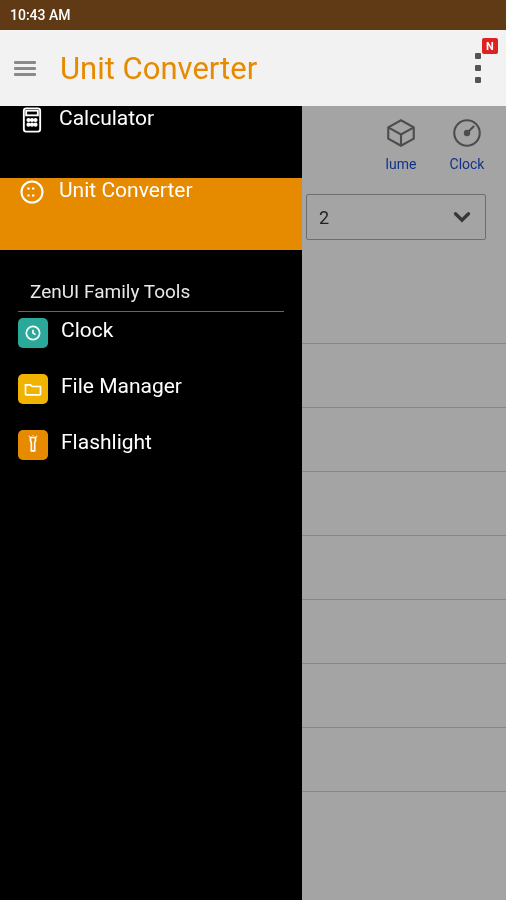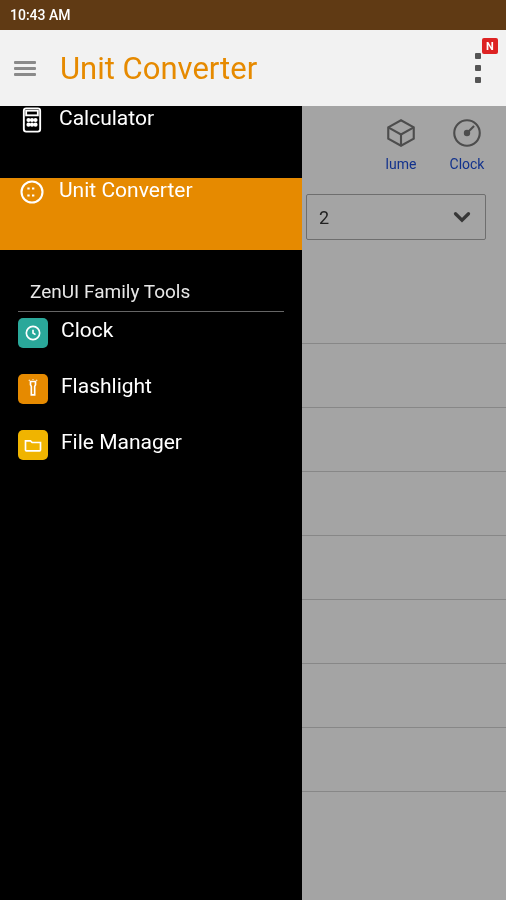--- a/index.html
+++ b/index.html
@@ -145,31 +145,31 @@
     <div class="drawer-item">
       <span class="icon-sq teal">
         <svg width="20" height="20" viewBox="0 0 24 24" fill="none" stroke="#fff" stroke-width="2">
             <circle cx="12" cy="12" r="8"></circle>
             <path d="M12 8v4l3 2"></path>
           </svg>
       </span>
       <span>Clock</span>
     </div>
     <div class="drawer-item">
+      <span class="icon-sq yellow">
+        <svg width="20" height="20" viewBox="0 0 24 24" fill="none" stroke="#fff" stroke-width="2">
+            <path d="M3 7h6l2 2h10v9a1 1 0 01-1 1H4a1 1 0 01-1-1V7z"></path>
+          </svg>
+      </span>
+      <span>File Manager</span>
+    </div>
+    <div class="drawer-item">
       <span class="icon-sq orange">
         <svg width="20" height="20" viewBox="0 0 24 24" fill="none" stroke="#fff" stroke-width="2">
             <path d="M9 3h6v4l-1 2v10h-4V9l-1-2V3z"></path>
             <path d="M12 1v-1M8 2l-1-1M16 2l1-1" stroke-width="1.5"></path>
           </svg>
       </span>
       <span>Flashlight</span>
     </div>
-    <div class="drawer-item">
-      <span class="icon-sq yellow">
-        <svg width="20" height="20" viewBox="0 0 24 24" fill="none" stroke="#fff" stroke-width="2">
-            <path d="M3 7h6l2 2h10v9a1 1 0 01-1 1H4a1 1 0 01-1-1V7z"></path>
-          </svg>
-      </span>
-      <span>File Manager</span>
-    </div>
   </div>
 
 </div>
 
 </body></html>

